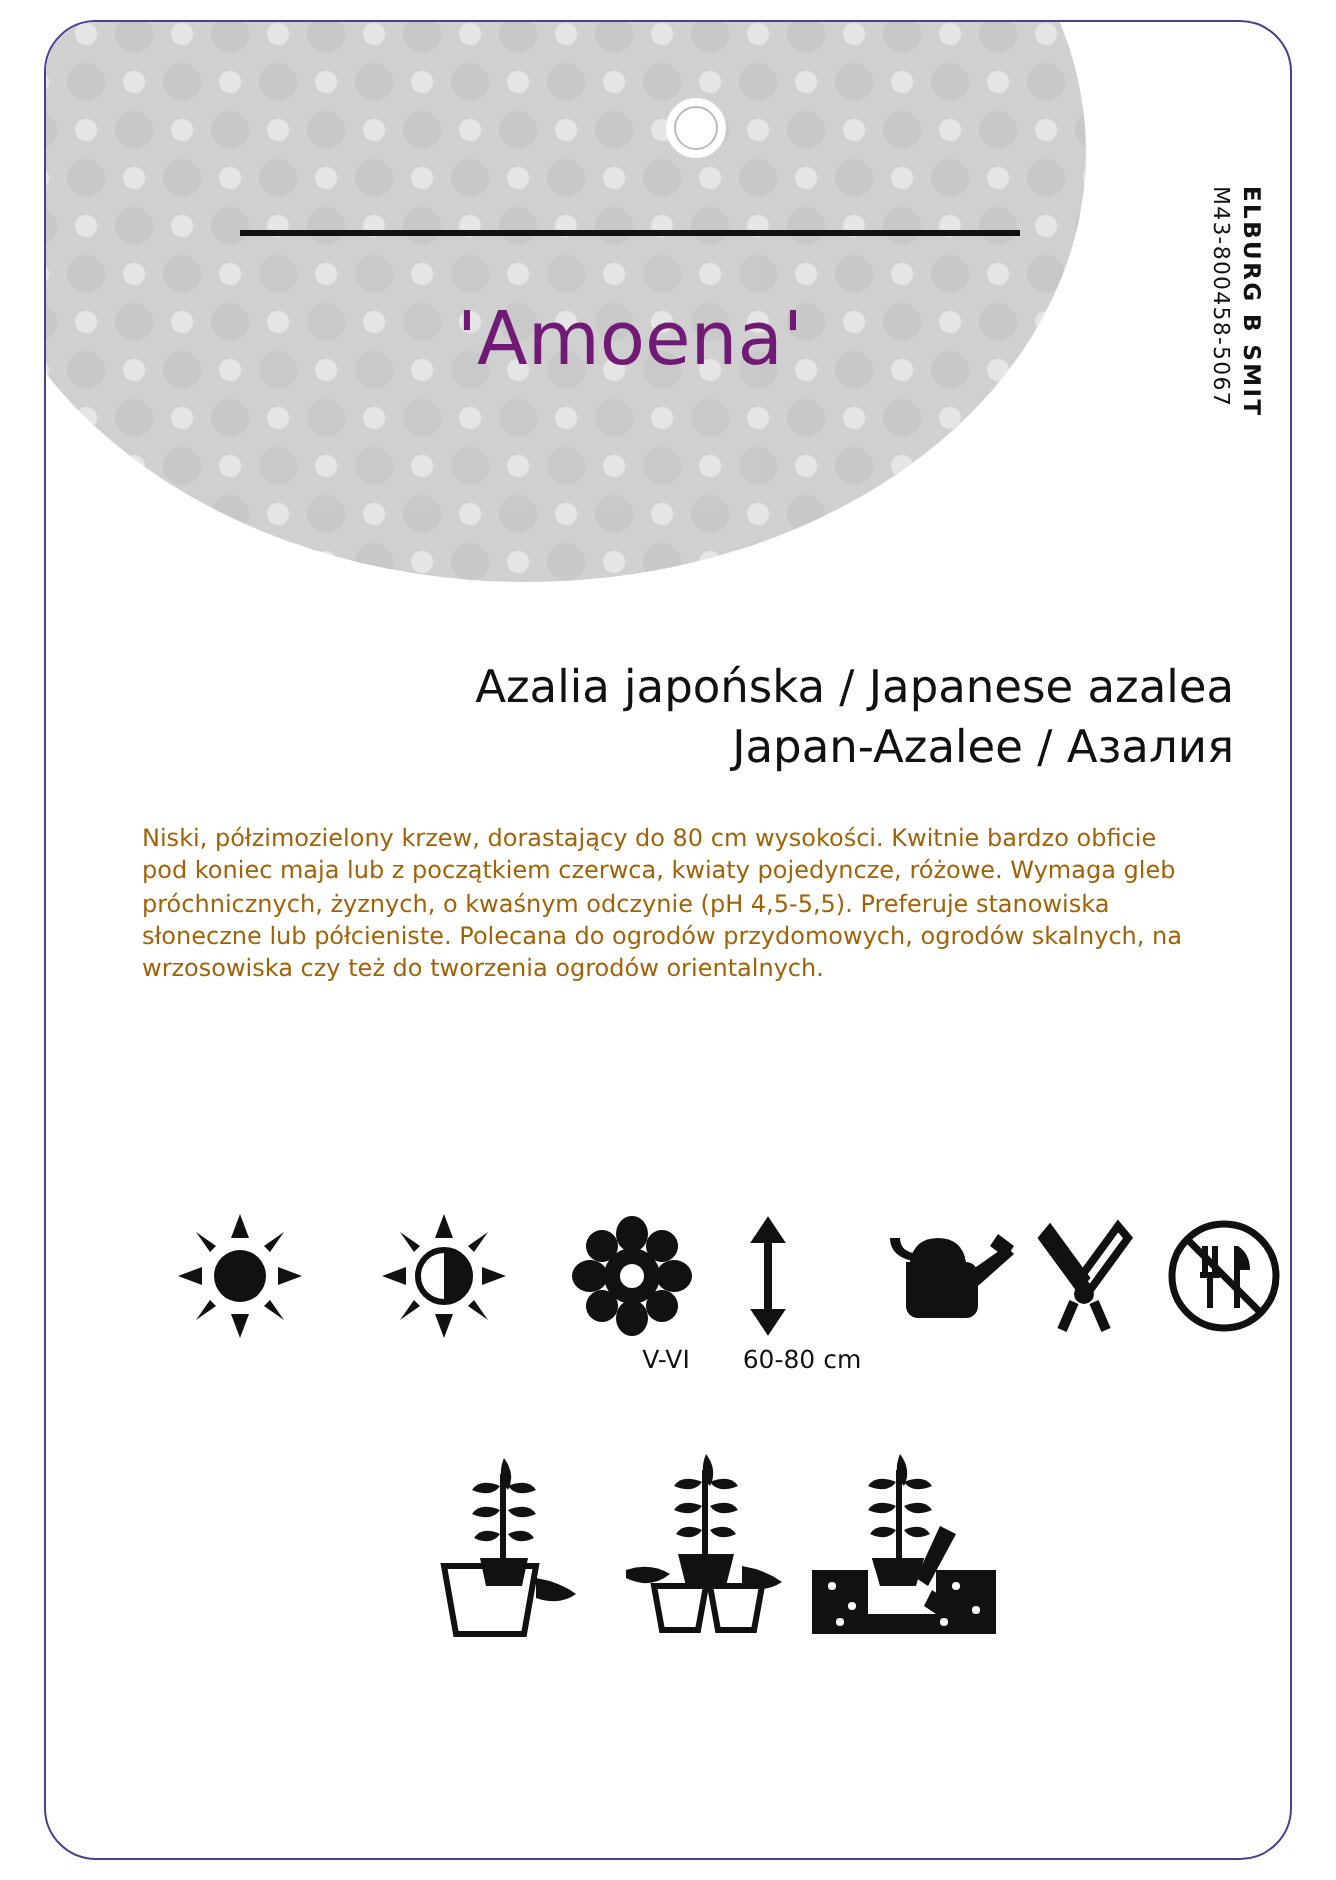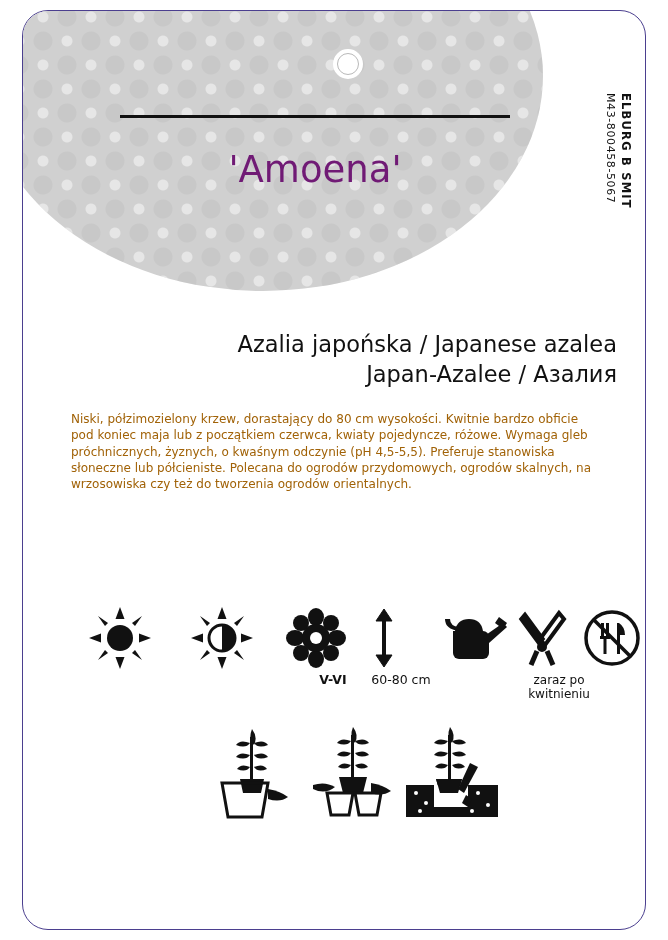--- a/index.html
+++ b/index.html
@@ -246,21 +246,21 @@
           <polygon points="62,31 50,26.5 50,35.5"></polygon>
           <polygon points="9,9 19,16 16,19"></polygon>
           <polygon points="53,9 46,19 43,16"></polygon>
           <polygon points="9,53 16,43 19,46"></polygon>
           <polygon points="53,53 43,46 46,43"></polygon>
         </g>
       </svg>
       <div class="icon-caption"></div>
     </div>
 
-    <div class="icon-cell" style="left:222px; top:0;font-weight:bold;">
+    <div class="icon-cell" style="left:222px; top:0;">
       <svg width="62" height="62" viewBox="0 0 62 62">
         <g fill="#111">
           <g>
             <ellipse cx="31" cy="10" rx="8" ry="9"></ellipse>
             <ellipse cx="31" cy="52" rx="8" ry="9"></ellipse>
             <ellipse cx="10" cy="31" rx="9" ry="8"></ellipse>
             <ellipse cx="52" cy="31" rx="9" ry="8"></ellipse>
             <ellipse cx="16" cy="16" rx="8" ry="8"></ellipse>
             <ellipse cx="46" cy="16" rx="8" ry="8"></ellipse>
             <ellipse cx="16" cy="46" rx="8" ry="8"></ellipse>
@@ -300,21 +300,20 @@
     <div class="icon-cell" style="left:448px; top:0;">
       <svg width="62" height="62" viewBox="0 0 62 62">
         <g fill="#111" stroke="#111" stroke-width="2">
           <path d="M14 6 L33 32 L28 38 L9 12 Z"></path>
           <path d="M48 6 L29 32 L34 38 L53 12 Z" fill="none" stroke-width="4"></path>
           <circle cx="31" cy="40" r="4" fill="#111"></circle>
           <path d="M26 44 L20 58" stroke-width="5" fill="none"></path>
           <path d="M36 44 L42 58" stroke-width="5" fill="none"></path>
         </g>
       </svg>
-      <div class="icon-caption small">zaraz po kwitnieniu</div>
     </div>
 
     <div class="icon-cell" style="left:518px; top:0;">
       <svg width="62" height="62" viewBox="0 0 62 62">
         <g fill="none" stroke="#111" stroke-width="3.5">
           <circle cx="31" cy="31" r="26"></circle>
           <line x1="12" y1="12" x2="50" y2="50"></line>
         </g>
         <g fill="#111">
           <rect x="20" y="16" width="3" height="14"></rect>

